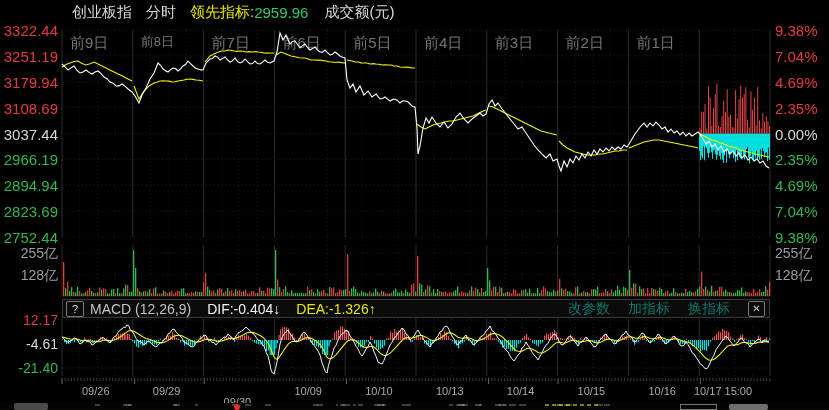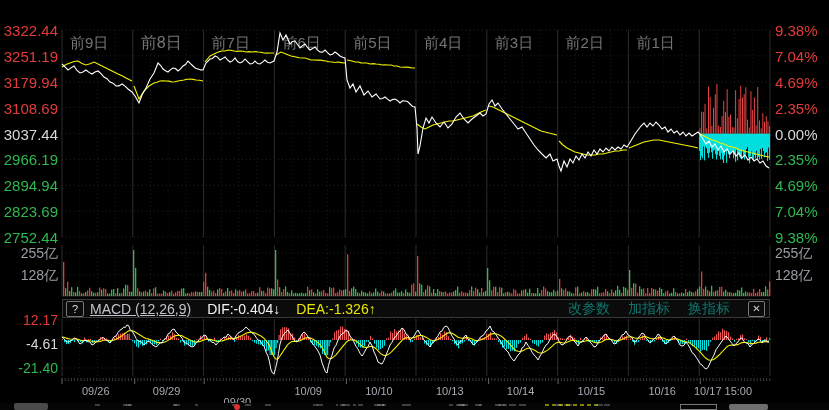--- a/index.html
+++ b/index.html
@@ -14,37 +14,44 @@
   .t-leadv{color:#2ecc71;}
   .t-amt{margin-left:16px;}
   #lbls{position:absolute;inset:0;z-index:1;}
   #lbls div{position:absolute;line-height:1;white-space:nowrap;}
   svg#chart{position:absolute;left:0;top:0;z-index:2;}
   .toolbar{position:absolute;left:62px;top:299px;width:708px;height:19px;z-index:4;
            background:#0b0b0b;border:1px solid #3a3a3a;box-sizing:border-box;
            display:flex;align-items:center;font-size:14px;color:#c0c3c9;white-space:nowrap;}
   .helpbox{width:16px;height:14px;border:1px solid #777;border-radius:2px;margin-left:3px;
            display:flex;align-items:center;justify-content:center;font-size:11px;color:#ddd;}
-  .tb-title{margin-left:6px;text-decoration:underline;}
+  .tb-title{margin-left:6px;}
   .tb-dif{margin-left:16px;color:#f2f2f2;}
   .tb-dea{margin-left:16px;color:#e6e600;}
   .tb-macd{margin-left:16px;color:#e25555;}
   .tb-sp{flex:1;}
   .tb-btn{margin-right:18px;color:#0f766e;cursor:pointer;}
   .closebox{width:15px;height:14px;border:1px solid #777;border-radius:2px;margin-right:4px;
             display:flex;align-items:center;justify-content:center;font-size:10px;color:#ccc;cursor:pointer;}
   #dates{position:absolute;left:0;top:384px;width:829px;height:18px;z-index:3;}
   #dates div{position:absolute;font-size:11px;color:#a8abb3;line-height:1;overflow:hidden;white-space:nowrap;}
   .strip{position:absolute;left:0;top:403px;width:829px;height:7px;z-index:6;background:#050505;overflow:hidden;}
   .strip i{position:absolute;display:block;}
 </style>
 </head>
 <body>
 
 <div class="app">
+  <div class="titlebar">
+    <span class="t-name">创业板指</span>
+    <span class="t-mode">分时</span>
+    <span class="t-lead">领先指标:</span>
+    <span class="t-leadv">2959.96</span>
+    <span class="t-amt">成交额(元)</span>
+  </div>
 
   <div id="lbls">
       <div style="right: 771px; top: 23px; color: rgb(226, 59, 59); font-size: 15px;">3322.44</div>
       <div style="right: 771px; top: 48.875px; color: rgb(226, 59, 59); font-size: 15px;">3251.19</div>
       <div style="right: 771px; top: 74.75px; color: rgb(226, 59, 59); font-size: 15px;">3179.94</div>
       <div style="right: 771px; top: 100.625px; color: rgb(226, 59, 59); font-size: 15px;">3108.69</div>
       <div style="right: 771px; top: 126.5px; color: rgb(216, 216, 216); font-size: 15px;">3037.44</div>
       <div style="right: 771px; top: 152.375px; color: rgb(46, 184, 80); font-size: 15px;">2966.19</div>
       <div style="right: 771px; top: 178.25px; color: rgb(46, 184, 80); font-size: 15px;">2894.94</div>
       <div style="right: 771px; top: 204.125px; color: rgb(46, 184, 80); font-size: 15px;">2823.69</div>
@@ -52,21 +59,21 @@
       <div style="left: 775px; top: 23px; color: rgb(226, 59, 59); font-size: 15px;">9.38%</div>
       <div style="left: 775px; top: 48.875px; color: rgb(226, 59, 59); font-size: 15px;">7.04%</div>
       <div style="left: 775px; top: 74.75px; color: rgb(226, 59, 59); font-size: 15px;">4.69%</div>
       <div style="left: 775px; top: 100.625px; color: rgb(226, 59, 59); font-size: 15px;">2.35%</div>
       <div style="left: 775px; top: 126.5px; color: rgb(216, 216, 216); font-size: 15px;">0.00%</div>
       <div style="left: 775px; top: 152.375px; color: rgb(46, 184, 80); font-size: 15px;">2.35%</div>
       <div style="left: 775px; top: 178.25px; color: rgb(46, 184, 80); font-size: 15px;">4.69%</div>
       <div style="left: 775px; top: 204.125px; color: rgb(46, 184, 80); font-size: 15px;">7.04%</div>
       <div style="left: 775px; top: 230px; color: rgb(46, 184, 80); font-size: 15px;">9.38%</div>
       <div style="left: 70px; top: 35px; color: rgb(118, 118, 118); font-size: 15px;">前9日</div>
-      <div style="left: 140.8px; top: 35px; color: rgb(118, 118, 118); font-size: 16px;">前8日</div>
+      <div style="left: 140.8px; top: 35px; color: rgb(118, 118, 118); font-size: 13px;">前8日</div>
       <div style="left: 211.6px; top: 35px; color: rgb(118, 118, 118); font-size: 15px;">前7日</div>
       <div style="left: 282.4px; top: 35px; color: rgb(118, 118, 118); font-size: 15px;">前6日</div>
       <div style="left: 353.2px; top: 35px; color: rgb(118, 118, 118); font-size: 15px;">前5日</div>
       <div style="left: 424px; top: 35px; color: rgb(118, 118, 118); font-size: 15px;">前4日</div>
       <div style="left: 494.8px; top: 35px; color: rgb(118, 118, 118); font-size: 15px;">前3日</div>
       <div style="left: 565.6px; top: 35px; color: rgb(118, 118, 118); font-size: 15px;">前2日</div>
       <div style="left: 636.4px; top: 35px; color: rgb(118, 118, 118); font-size: 15px;">前1日</div>
       <div style="right: 771px; top: 246px; color: rgb(154, 157, 165); font-size: 14px;">255亿</div>
       <div style="right: 771px; top: 268px; color: rgb(154, 157, 165); font-size: 14px;">128亿</div>
       <div style="left: 775px; top: 246px; color: rgb(154, 157, 165); font-size: 14px;">255亿</div>

